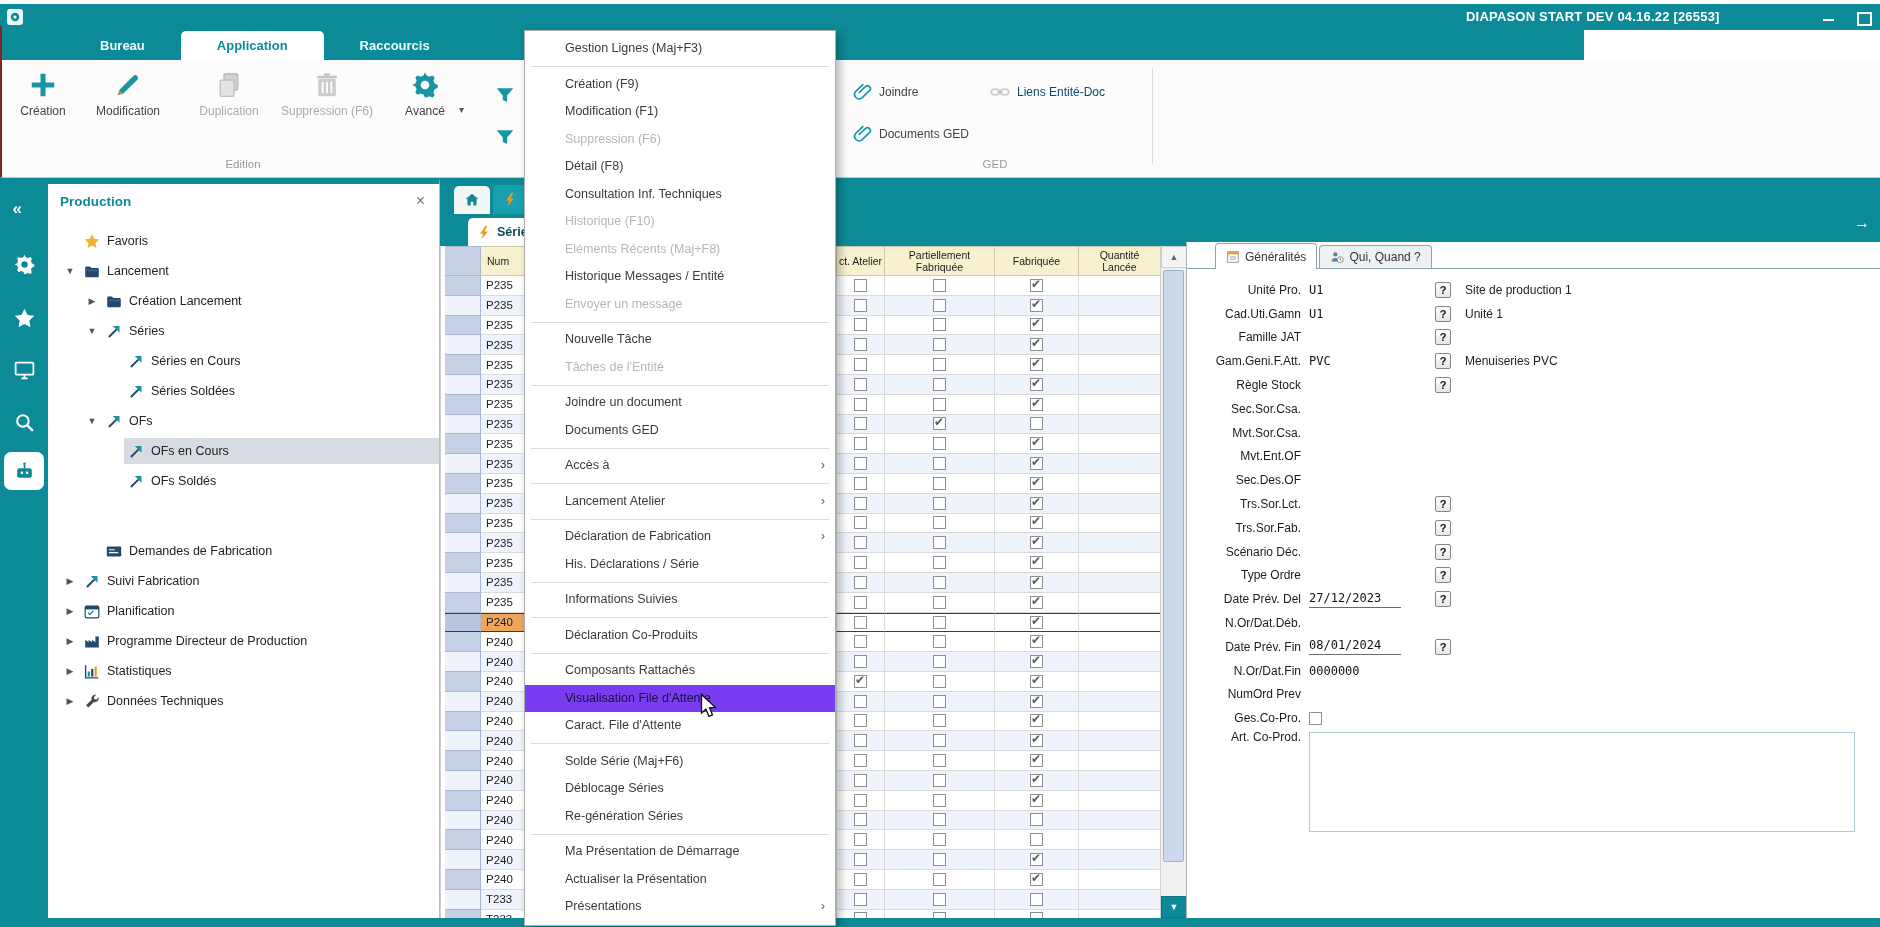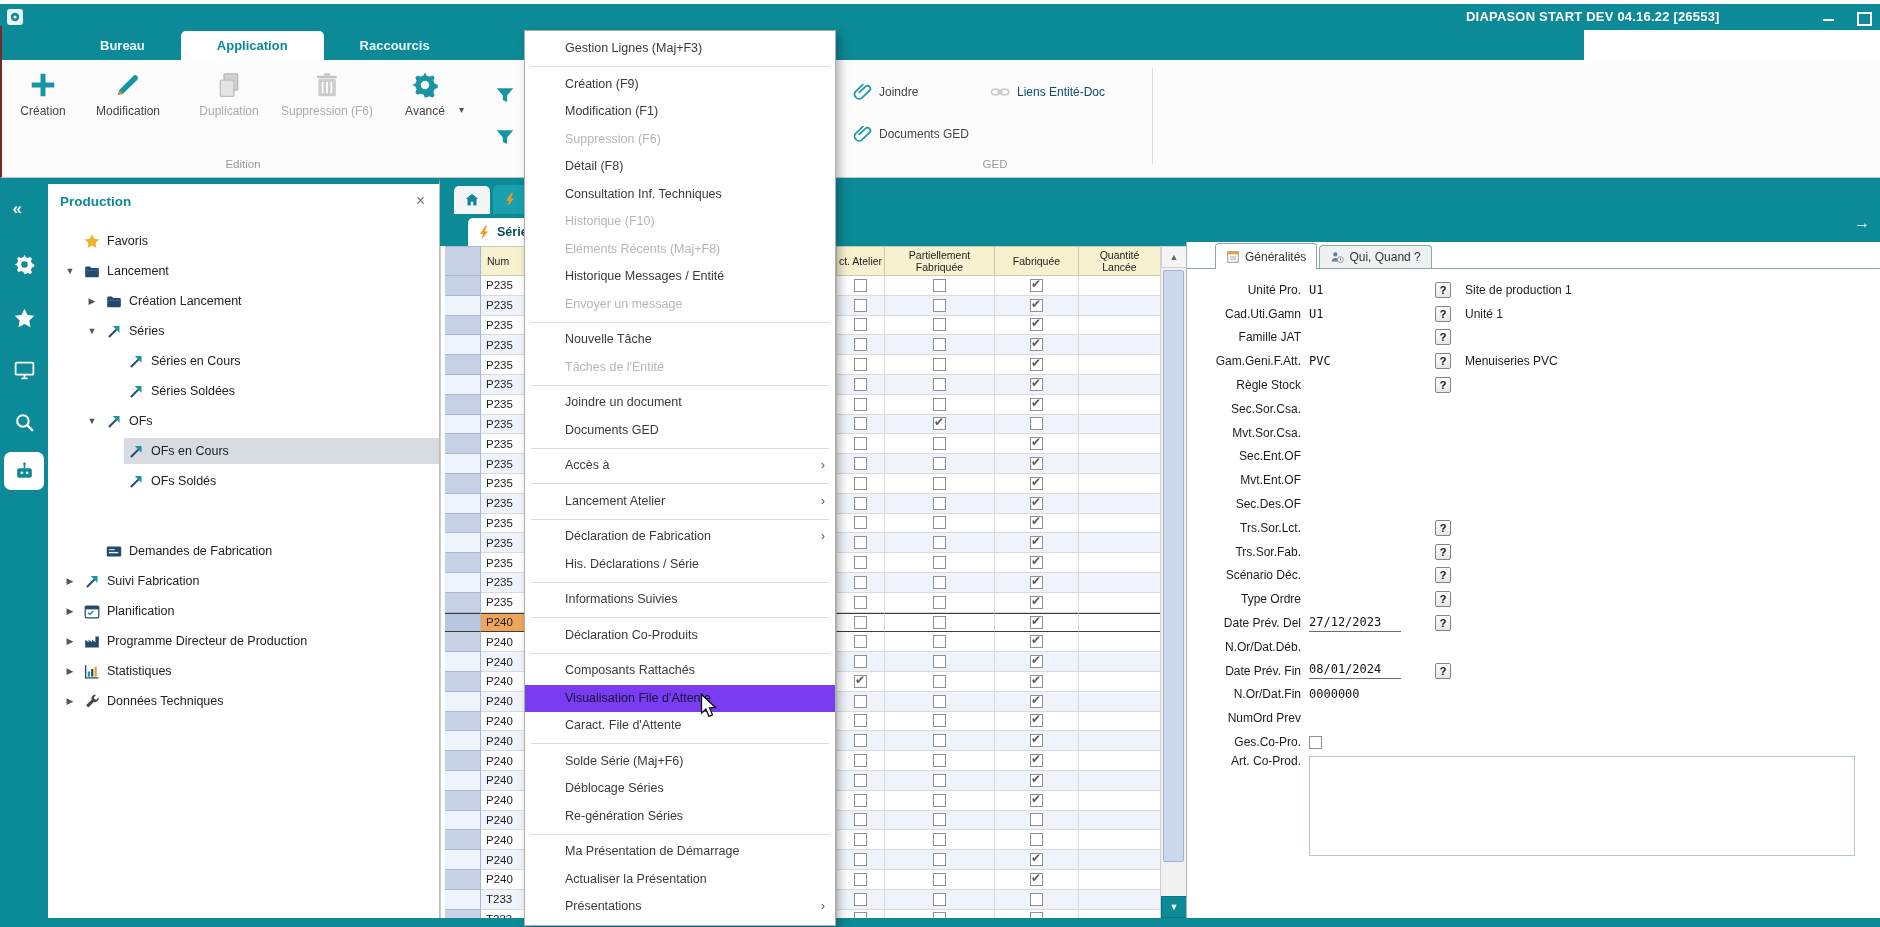--- a/index.html
+++ b/index.html
@@ -1085,26 +1085,20 @@
         <span class="fdesc"></span>
       </div>
       <div class="frow">
         <span class="flabel">Sec.Sor.Csa.</span>
         <span class="fvalue"></span>
         <span></span>
         <span class="fdesc"></span>
       </div>
       <div class="frow">
         <span class="flabel">Mvt.Sor.Csa.</span>
-        <span class="fvalue"></span>
-        <span></span>
-        <span class="fdesc"></span>
-      </div>
-      <div class="frow">
-        <span class="flabel">Sec.Ent.OF</span>
         <span class="fvalue"></span>
         <span></span>
         <span class="fdesc"></span>
       </div>
       <div class="frow">
         <span class="flabel">Mvt.Ent.OF</span>
         <span class="fvalue"></span>
         <span></span>
         <span class="fdesc"></span>
       </div>

